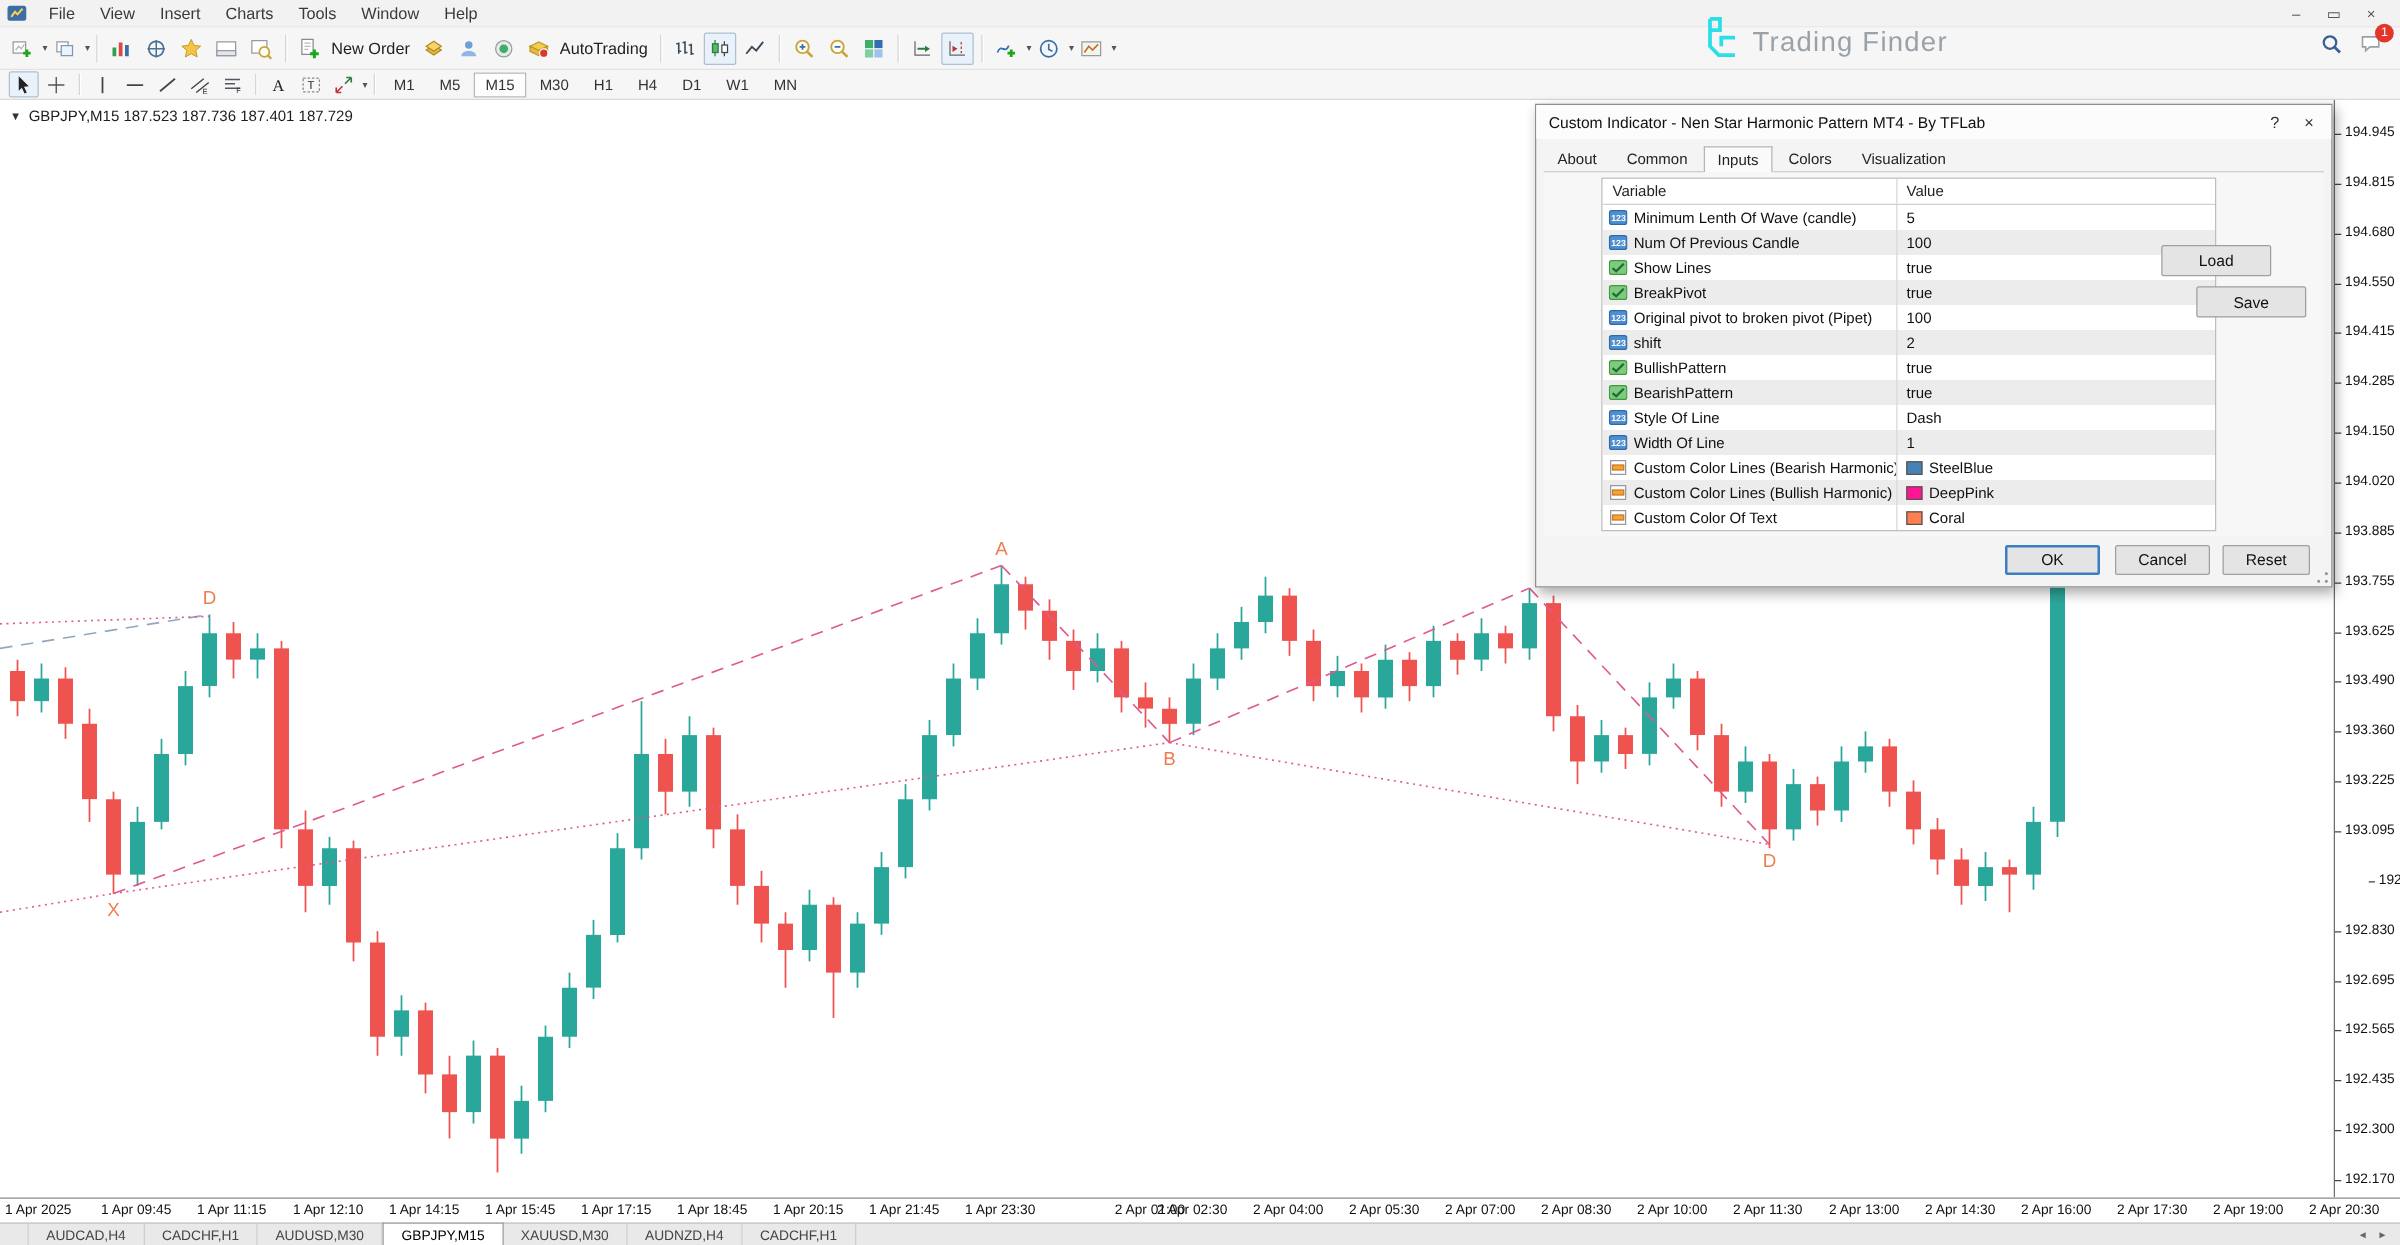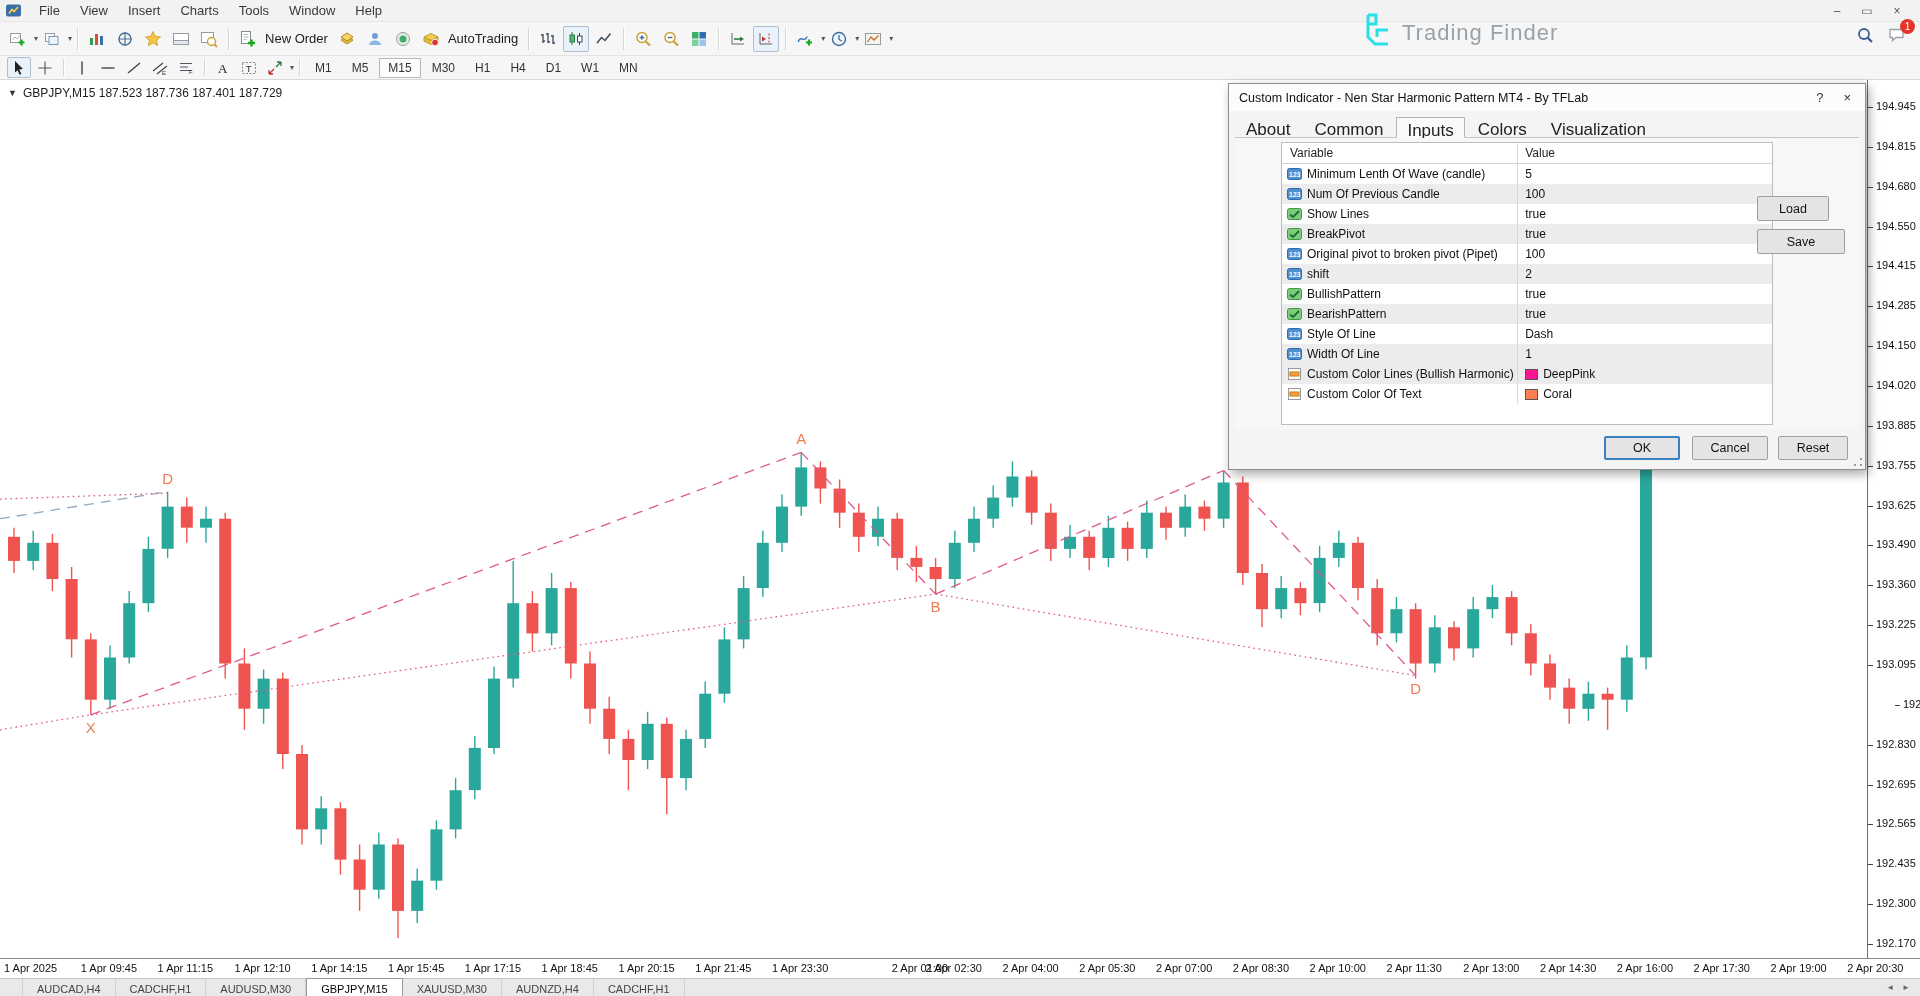--- a/index.html
+++ b/index.html
@@ -67,41 +67,41 @@
                 color:#666; font-size:8px; }
 
   
   .dialog { position:absolute; left:1228px; top:83px; width:638px; height:387px; background:#f4f4f4;
             border:1px solid #8f8f8f; box-shadow:3px 4px 10px rgba(0,0,0,.35); z-index:50; }
   .dlg-title { position:absolute; left:0; top:0; right:0; height:27px; background:#fcfcfc;
                display:flex; align-items:center; font-size:12.5px; color:#111; padding-left:10px; }
   .dlg-title-btns { margin-left:auto; display:flex; gap:20px; padding-right:14px; color:#333;
                     font-size:13px; }
   .dlg-tabs { position:absolute; left:6px; top:32px; right:6px; height:22px; display:flex;
-              font-size:17px; color:#222; border-bottom:1px solid #c3c3c3; }
+              font-size:12px; color:#222; border-bottom:1px solid #c3c3c3; }
   .dlg-tab { padding:3px 10px 2px; border:1px solid transparent; margin-right:2px; }
   .dlg-tab.active { background:#fafafa; border-color:#b5b5b5; border-bottom-color:#fafafa;
                     position:relative; top:1px; }
   .dlg-body { position:absolute; left:6px; top:54px; right:6px; bottom:40px; background:#f7f7f7; }
   .ptable { position:absolute; left:10px; top:4px; width:492px; height:283px; background:#fff;
             border:1px solid #bdbdbd; font-size:12px; color:#111; overflow:hidden;margin-left:36px; }
   .prow { display:flex; height:20px; align-items:center; }
   .prow.header { border-bottom:1px solid #d0d0d0; height:21px; color:#222; }
   .prow.alt { background:#ececec; }
   .pcell-name { width:48%; display:flex; align-items:center; gap:5px; padding-left:5px;
                 white-space:nowrap; overflow:hidden; }
   .prow.header .pcell-name { padding-left:8px; }
   .pcell-value { width:52%; border-left:1px solid #d8d8d8; padding-left:7px; height:100%;
                  display:flex; align-items:center; gap:5px; white-space:nowrap; }
   .swatch { width:13px; height:11px; border:1px solid #555; display:inline-block; }
   .rowicon { width:15px; height:12px; display:inline-flex; }
   .dlg-btn { position:absolute; height:25px; background:#e4e4e4; border:1px solid #9f9f9f;
              font-size:12.5px; color:#111; display:flex; align-items:center; justify-content:center;
              border-radius:2px; }
-  .dlg-btn.load { left:522px; top:58px;  width:72px; }
+  .dlg-btn.load { left:494px; top:58px;  width:88px; }
   .dlg-btn.save { left:522px; top:91px;  width:88px; }
   .dlg-btn.ok     { left:375px; top:352px; width:76px; height:24px; border:2px solid #3c7fc0; }
   .dlg-btn.cancel { left:463px; top:352px; width:76px; height:24px; }
   .dlg-btn.reset  { left:549px; top:352px; width:70px; height:24px; }
   .grip { position:absolute; right:2px; bottom:2px; width:10px; height:10px;
           background:
             radial-gradient(circle at 8px 2px,#9a9a9a 1px,transparent 1.5px),
             radial-gradient(circle at 8px 8px,#9a9a9a 1px,transparent 1.5px),
             radial-gradient(circle at 2px 8px,#9a9a9a 1px,transparent 1.5px); }
 </style>
@@ -871,20 +871,35 @@
                   <rect x="0.5" y="0.5" width="14" height="11" rx="2" fill="#4f8fd0" stroke="#2d6aa8"></rect>
                   <text x="2" y="9" font-size="7" fill="#fff" font-weight="bold">123</text>
                 </svg>
               </span>
       <span>Width Of Line</span>
             </div>
     <div class="pcell-value">
               <span>1</span>
             </div>
           </div>
+          <div class="prow">
+            <div class="pcell-name">
+      <span class="rowicon">
+                <svg width="15" height="12" viewBox="0 0 15 12">
+                  <rect x="1.5" y="0.5" width="12" height="11" fill="#fff" stroke="#999"></rect>
+                  <rect x="3" y="4" width="9" height="4" fill="#f6a23c" stroke="#c87a1a"></rect>
+                </svg>
+              </span>
+      <span>Custom Color Lines (Bearish Harmonic)</span>
+            </div>
+    <div class="pcell-value">
+              <span class="swatch" style="background:#4682B4"></span>
+              <span>SteelBlue</span>
+            </div>
+          </div>
           <div class="prow alt">
             <div class="pcell-name">
       <span class="rowicon">
                 <svg width="15" height="12" viewBox="0 0 15 12">
                   <rect x="1.5" y="0.5" width="12" height="11" fill="#fff" stroke="#999"></rect>
                   <rect x="3" y="4" width="9" height="4" fill="#f6a23c" stroke="#c87a1a"></rect>
                 </svg>
               </span>
       <span>Custom Color Lines (Bullish Harmonic)</span>
             </div>

